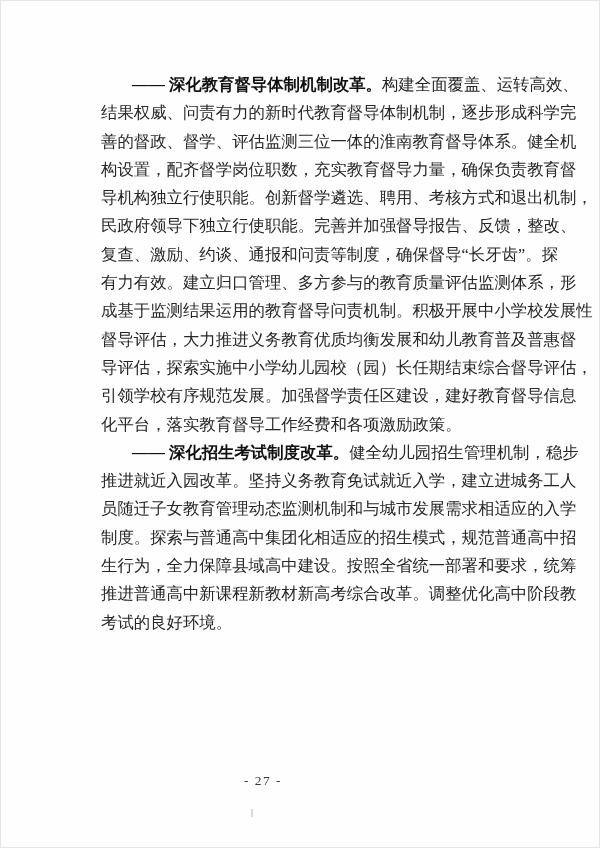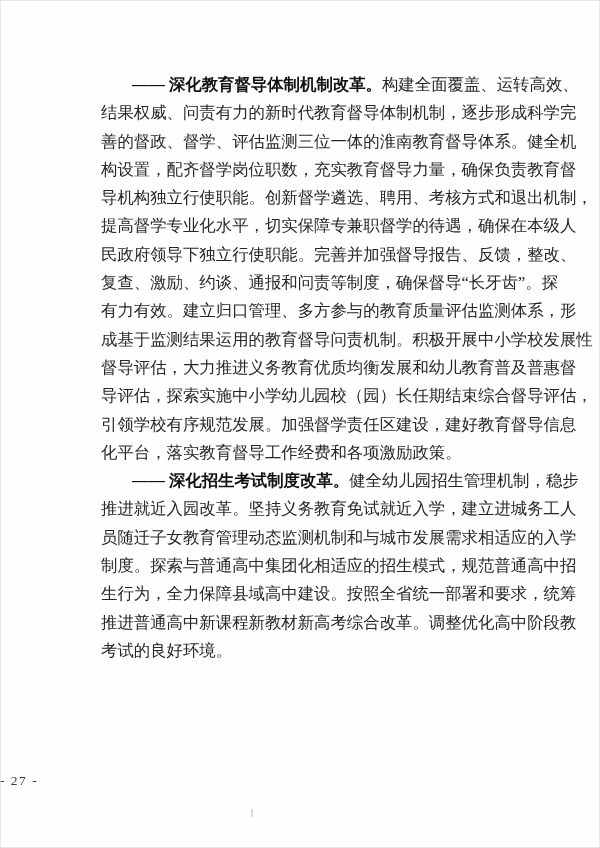--- a/index.html
+++ b/index.html
@@ -38,21 +38,21 @@
   }
   .bold {
     font-weight: bold;
     color: #111111;
   }
   .page-number {
     position: absolute;
     top: 773px;
     left: 0;
     width: 526px;
-    text-align: left;
+    text-align: center;
     font-size: 13.5px;
     letter-spacing: 1.5px;
     color: #3a3a3a;
   }
   .scan-speck {
     position: absolute;
     left: 251px;
     top: 809px;
     width: 2px;
     height: 8px;
@@ -65,21 +65,20 @@
 
 <div class="page">
   <div class="text-block">
 
     <div>
       <div class="line indent"><span class="bold">—— 深化教育督导体制机制改革。</span><span>构建全面覆盖、运转高效、</span></div>
       <div class="line">结果权威、问责有力的新时代教育督导体制机制，逐步形成科学完</div>
       <div class="line">善的督政、督学、评估监测三位一体的淮南教育督导体系。健全机</div>
       <div class="line">构设置，配齐督学岗位职数，充实教育督导力量，确保负责教育督</div>
       <div class="line">导机构独立行使职能。创新督学遴选、聘用、考核方式和退出机制，</div>
-      <div class="line">提高督学专业化水平，切实保障专兼职督学的待遇，确保在本级人</div>
       <div class="line">民政府领导下独立行使职能。完善并加强督导报告、反馈，整改、</div>
       <div class="line">复查、激励、约谈、通报和问责等制度，确保督导“长牙齿”。探</div>
       <div class="line">有力有效。建立归口管理、多方参与的教育质量评估监测体系，形</div>
       <div class="line">成基于监测结果运用的教育督导问责机制。积极开展中小学校发展性</div>
       <div class="line">督导评估，大力推进义务教育优质均衡发展和幼儿教育普及普惠督</div>
       <div class="line">导评估，探索实施中小学幼儿园校（园）长任期结束综合督导评估，</div>
       <div class="line">引领学校有序规范发展。加强督学责任区建设，建好教育督导信息</div>
       <div class="line">化平台，落实教育督导工作经费和各项激励政策。</div>
     </div>
 

